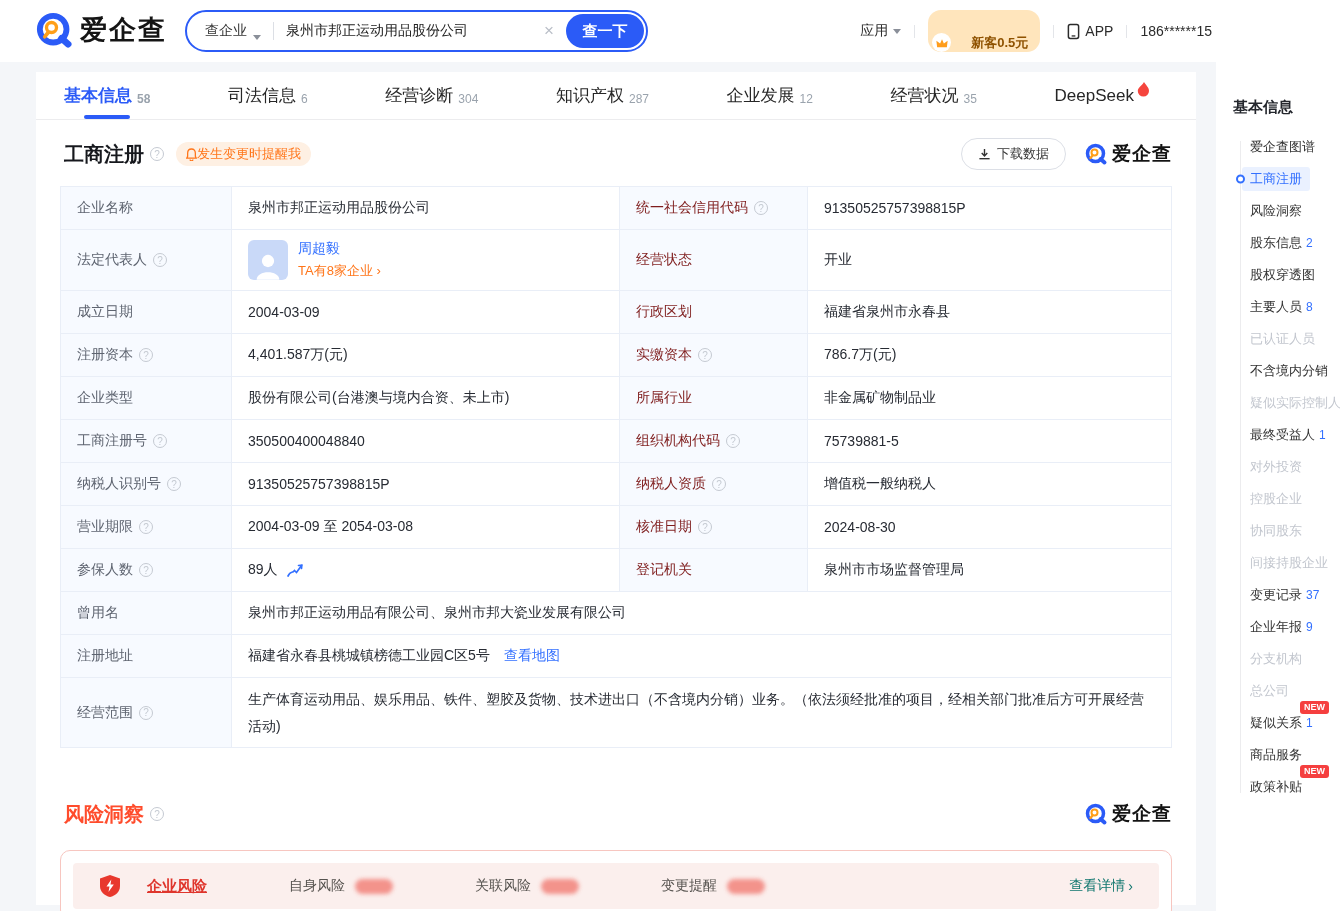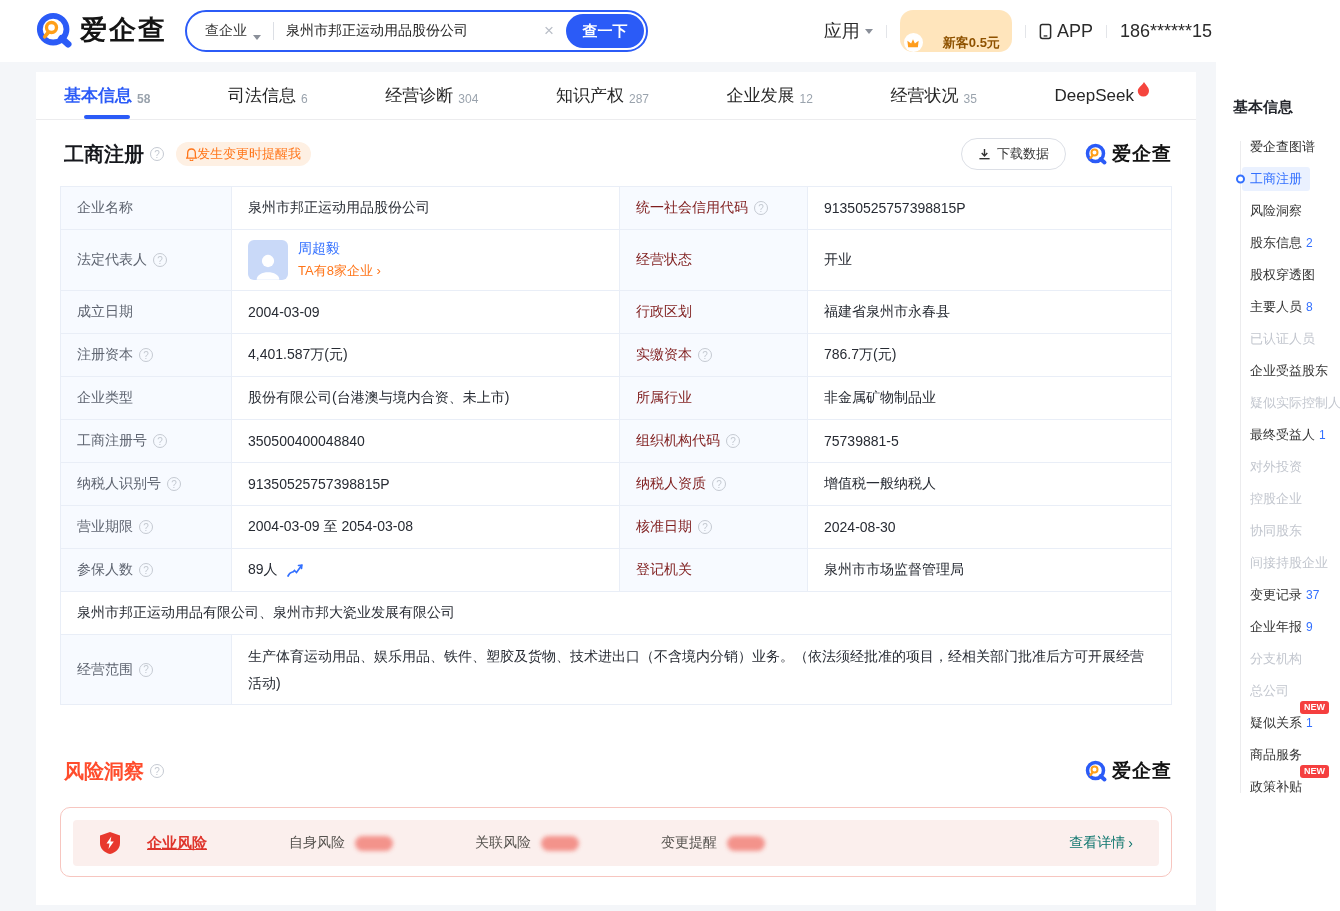--- a/index.html
+++ b/index.html
@@ -12,21 +12,21 @@
   .logo { position:absolute; left:34px; top:10px; display:flex; align-items:center; gap:6px; }
   .logo-text { font-size:27px; font-weight:700; color:#141414; letter-spacing:2px; }
   .search-pill { position:absolute; left:185px; top:10px; width:463px; height:42px; border:2px solid #2B5BF7; border-radius:22px; background:#fff; display:flex; align-items:center; }
   .search-cat { display:flex; align-items:flex-end; gap:6px; padding-left:18px; font-size:14px; color:#333; cursor:pointer; }
   .caret { width:0; height:0; border-left:4px solid transparent; border-right:4px solid transparent; border-top:5px solid #8a8f99; }
   .search-div { width:1px; height:18px; background:#dcdfe5; margin:0 12px; }
   .search-val { flex:1; font-size:14px; color:#222; white-space:nowrap; overflow:hidden; }
   .clear-x { font-size:17px; color:#b9bec7; margin:0 12px; cursor:pointer; }
   .search-btn { width:78px; height:34px; margin-right:2px; border:none; border-radius:18px; background:#2B5BF7; color:#fff; font-size:15px; font-weight:700; cursor:pointer; font-family:inherit; }
   .header-right { position:absolute; right:128px; top:0; height:62px; display:flex; align-items:center; gap:13px; }
-  .hr-item { display:flex; align-items:center; gap:5px; font-size:18px; color:#2b2b2b; cursor:pointer; }
+  .hr-item { display:flex; align-items:center; gap:5px; font-size:14px; color:#2b2b2b; cursor:pointer; }
   .hr-div { width:1px; height:13px; background:#e3e5e9; }
   .promo-pill { display:flex; align-items:flex-end; gap:20px; height:42px; padding:0 12px 0 4px; background:#FFE5BC; border-radius:13px; cursor:pointer; }
   .promo-pill .crown-bg { width:19px; height:19px; border-radius:50%; background:#fff; display:flex; align-items:center; justify-content:center; }
   .promo-text { font-size:13px; font-weight:700; color:#8F5200; }
 
   
   .card { position:absolute; left:36px; top:72px; width:1160px; height:833px; background:#fff; }
 
   .tabs { display:flex; justify-content:space-between; align-items:stretch; height:48px; padding:0 46px 0 28px; border-bottom:1px solid #ececee; }
   .tab { position:relative; display:flex; align-items:center; font-size:17px; color:#262626; cursor:pointer; }
@@ -365,25 +365,37 @@
         </div>
         <div class="tl2">
             <span>登记机关</span>
           </div>
         <div class="tv2">
             <span>泉州市市场监督管理局</span>
           </div>
       </div>
 
       <div class="trow">
+        <div class="tl">
+            <span>曾用名</span>
+          </div>
         <div class="tvf">
             <span>泉州市邦正运动用品有限公司、泉州市邦大瓷业发展有限公司</span>
           </div>
       </div>
 
+      <div class="trow">
+        <div class="tl">
+            <span>注册地址</span>
+          </div>
+        <div class="tvf">
+          <span>福建省永春县桃城镇榜德工业园C区5号</span>
+          <span class="blue-link">查看地图</span>
+        </div>
+      </div>
 
       <div class="trow range">
         <div class="tl">
             <span>经营范围</span>
             <span class="q"></span>
           </div>
         <div class="tvf">
             <span>生产体育运动用品、娱乐用品、铁件、塑胶及货物、技术进出口（不含境内分销）业务。（依法须经批准的项目，经相关部门批准后方可开展经营活动)</span>
           </div>
       </div>
@@ -461,21 +473,21 @@
       <div class="sb-item">
           <span class="sb-lbl">主要人员</span>
           <span class="cnt">8</span>
         </div>
 
       <div class="sb-item disabled">
           <span class="sb-lbl">已认证人员</span>
         </div>
 
       <div class="sb-item">
-          <span class="sb-lbl">企业受益股东</span>
+          <span class="sb-lbl">不含境内分销</span>
         </div>
 
       <div class="sb-item disabled">
           <span class="sb-lbl">疑似实际控制人</span>
         </div>
 
       <div class="sb-item">
           <span class="sb-lbl">最终受益人</span>
           <span class="cnt">1</span>
         </div>

